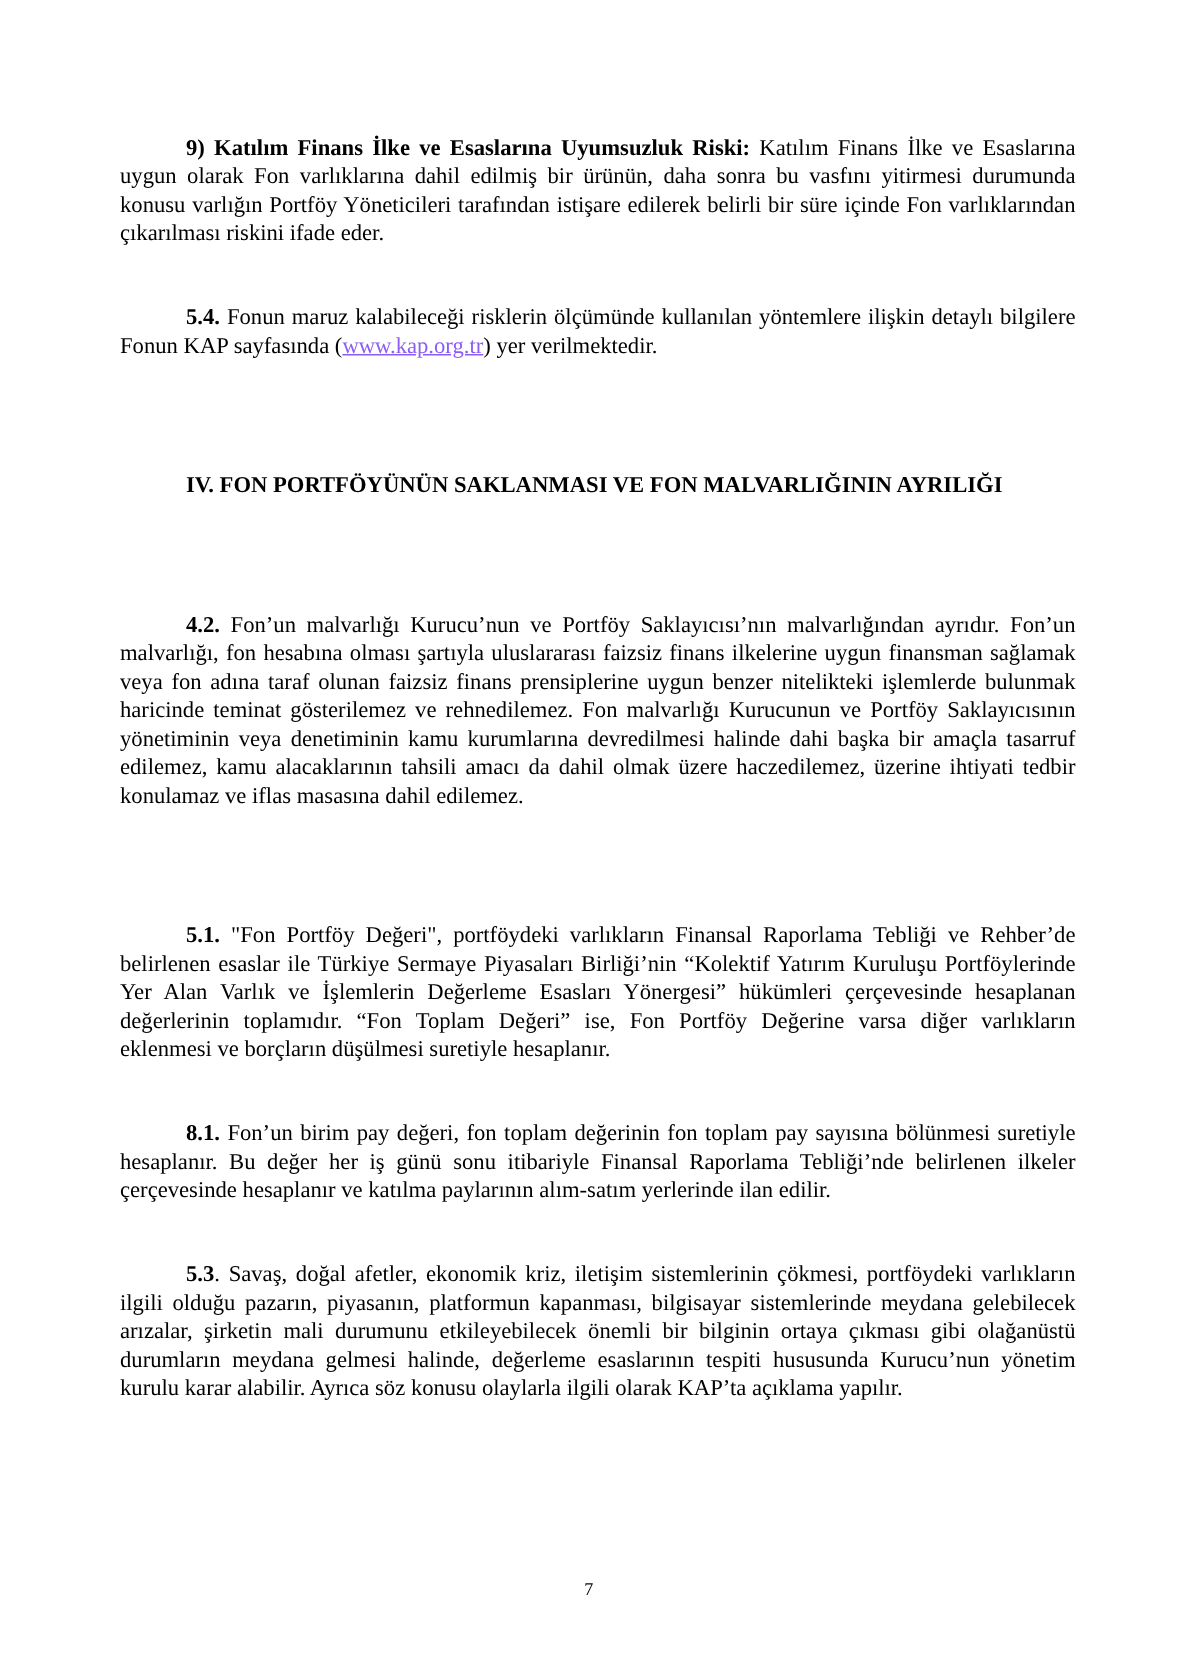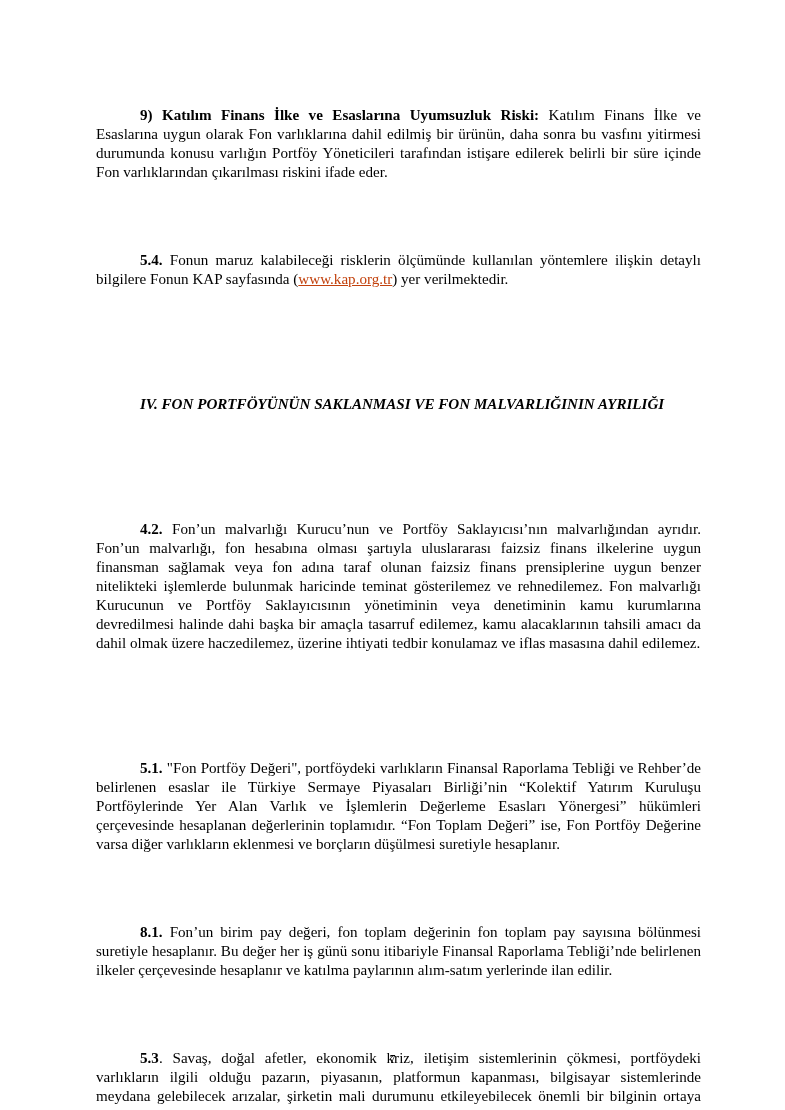--- a/index.html
+++ b/index.html
@@ -2,30 +2,30 @@
 <html><head>
 <meta charset="utf-8">
 <style>
   html, body { margin: 0; padding: 0; background: #ffffff; }
   body {
     width: 785px; height: 1110px; position: relative; overflow: hidden;
     font-family: "Liberation Serif", "DejaVu Serif", serif;
     color: #000; font-size: 15.1px; line-height: 19px;
   }
   .page { position: absolute; left: 80px; top: 90px; width: 637px; }
-  p { margin: 16px; text-align: justify; text-indent: 44px; }
+  p { margin: 0; text-align: justify; text-indent: 44px; }
   .gap { height: 19px; }
   .gap-s { height: 18px; }
   b { font-weight: bold; }
   h2 {
-    margin: 16px; font-size: 15.1px; line-height: 19px; font-weight: bold;
-    text-align: justify; text-indent: 44px; font-style: italic;
+    margin: 0; font-size: 15.1px; line-height: 19px; font-weight: bold;
+    text-align: justify; text-indent: 44px;
   }
   h2.single { text-align: left; }
-  a.link { color: #c2410c; text-decoration: underline; }
+  a.link { color: #8b5cf6; text-decoration: underline; }
   .pagenum {
     position: absolute; left: 0; width: 785px; top: 1052px;
     text-align: center; font-size: 12px; line-height: 14px;
   }
 </style>
 </head>
 <body>
 
 <div class="page">
 

